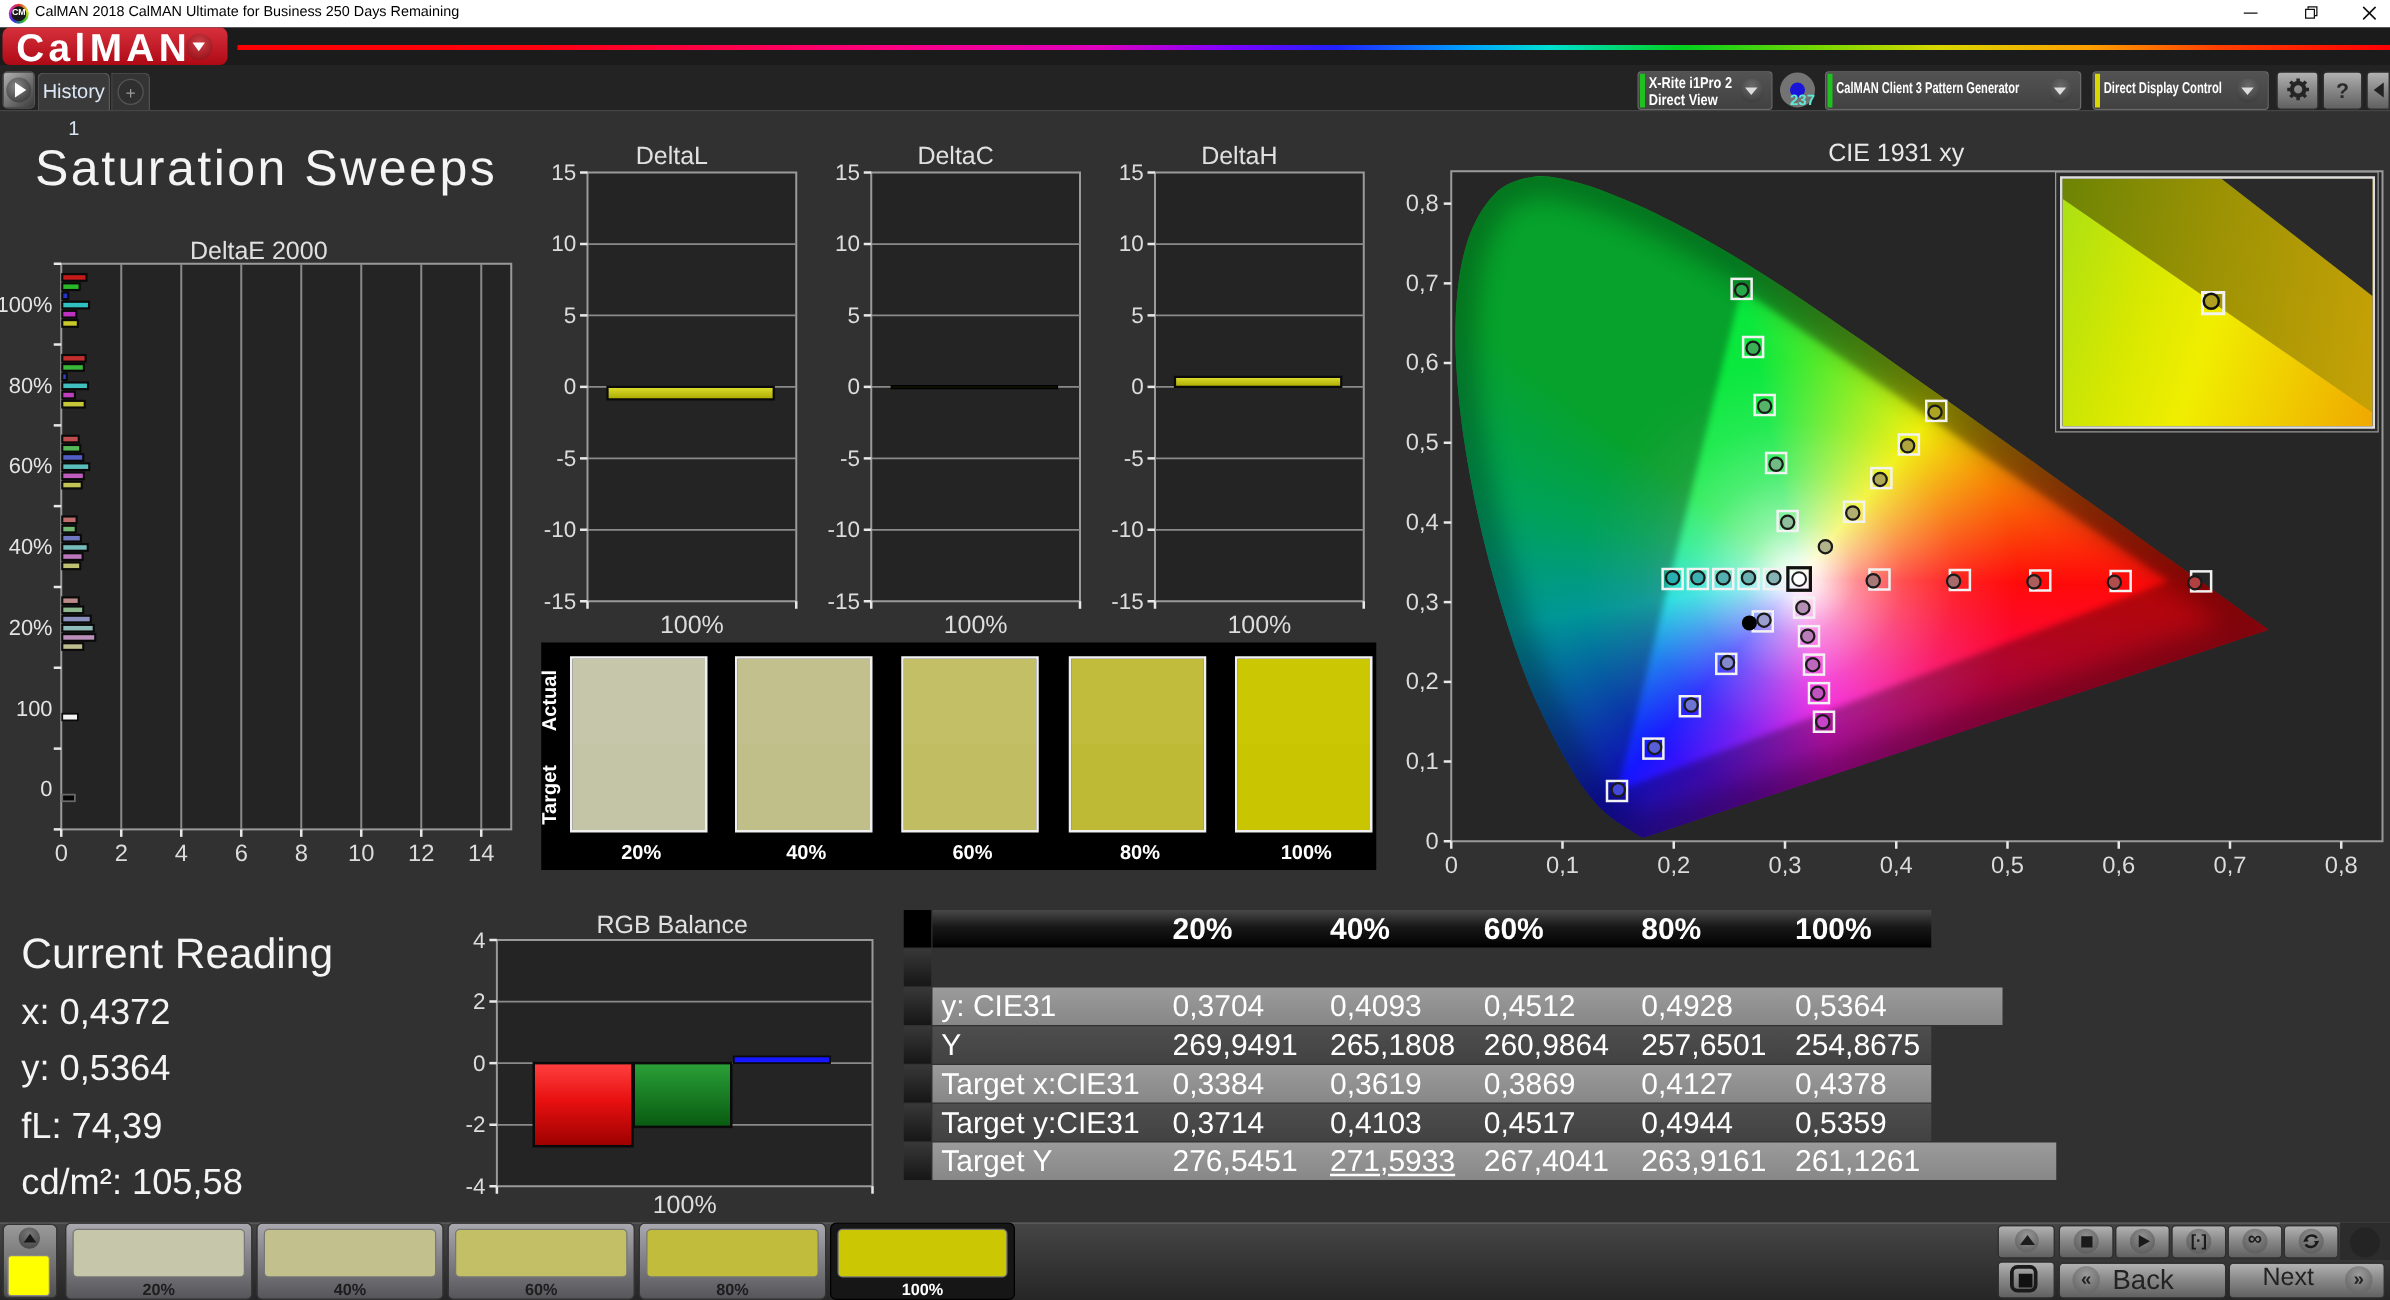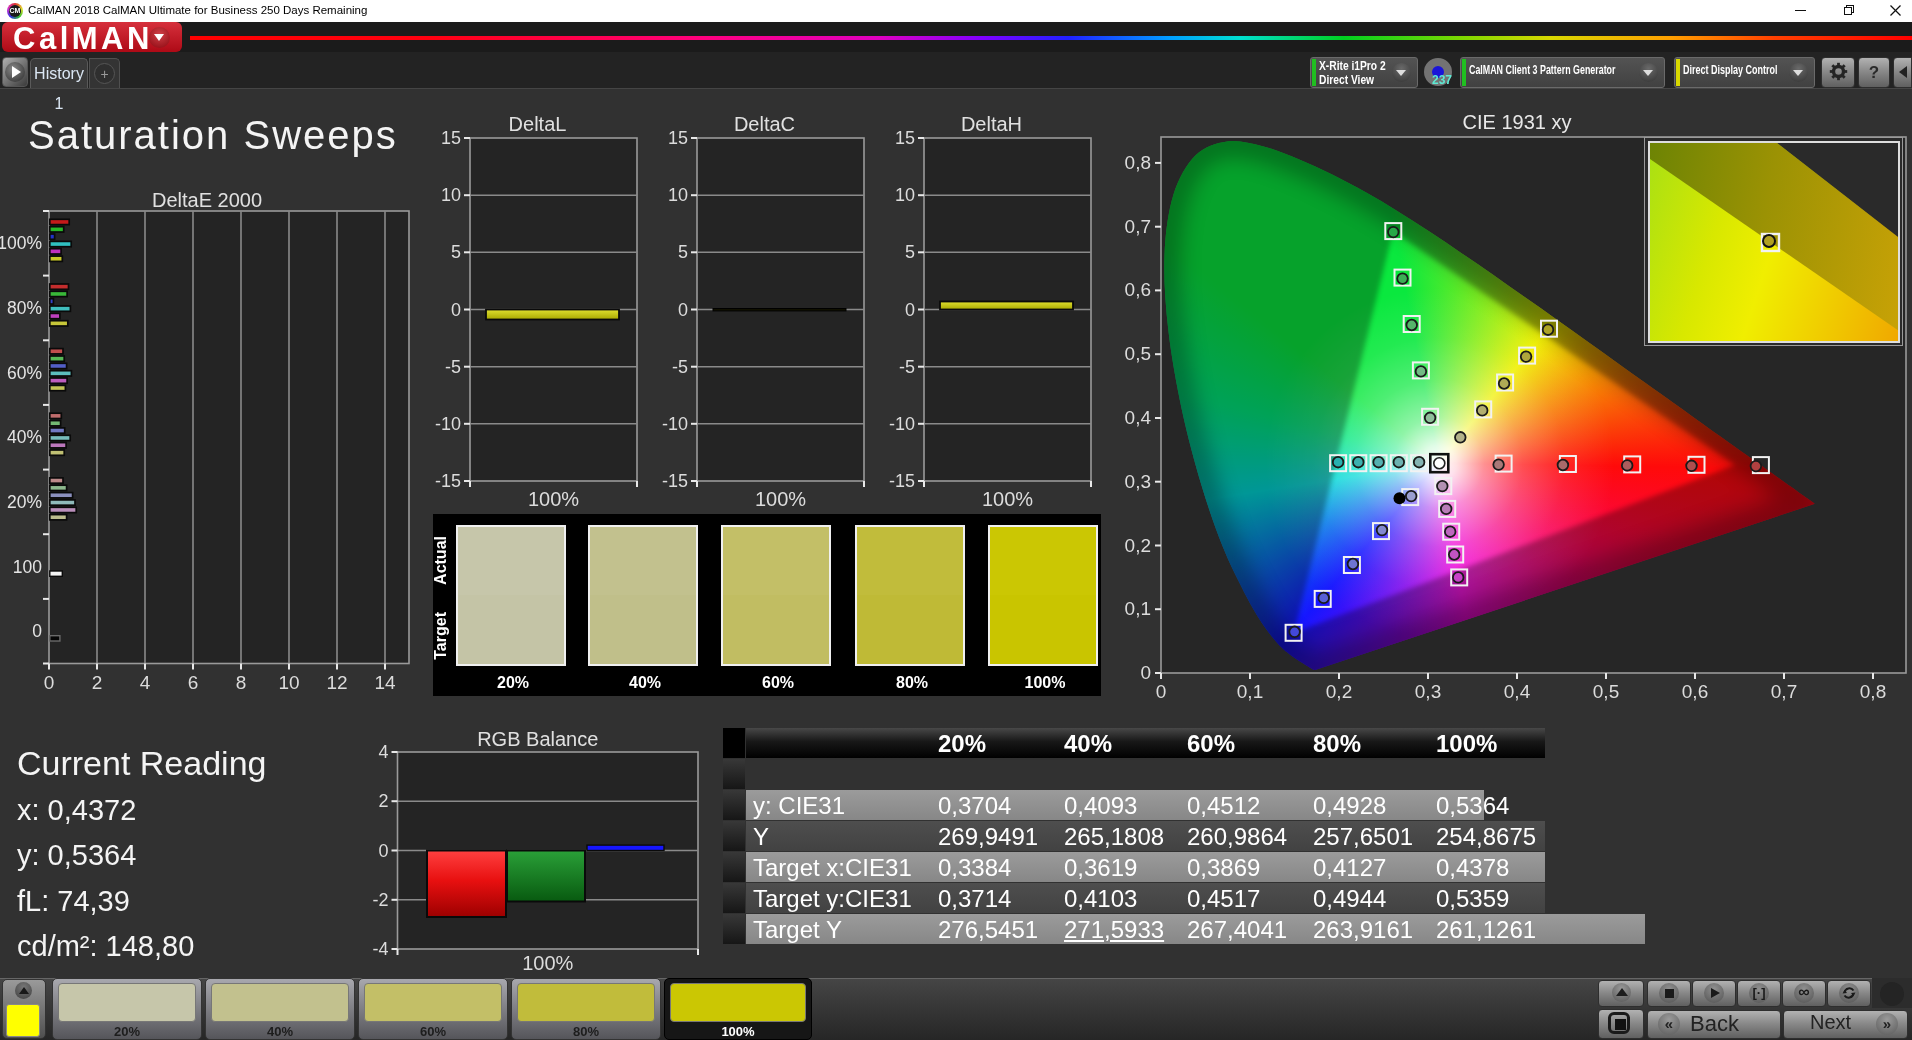--- a/index.html
+++ b/index.html
@@ -366,21 +366,21 @@
 <circle cx="1458.2" cy="577.4" r="5.3" fill="#c743c7" stroke="#1a1a1a" stroke-width="1.8"></circle>
 <circle cx="1439.3" cy="463.2" r="5.5" fill="#ffffff" stroke="#222" stroke-width="1.6"></circle>
 <circle cx="1399.5" cy="498.3" r="6" fill="#000"></circle>
 <rect x="1762" y="234" width="17" height="17" fill="none" stroke="#f2f2f2" stroke-width="2.4"></rect>
 <circle cx="1769" cy="241" r="6" fill="#b0a020" stroke="#111" stroke-width="2"></circle>
   </svg>
 <div style="position:absolute;left:17px;top:744px;font-size:34px;color:#f4f4f4">Current Reading</div>
 <div style="position:absolute;left:17px;top:794px;font-size:29px;color:#f4f4f4">x: 0,4372</div>
 <div style="position:absolute;left:17px;top:839px;font-size:29px;color:#f4f4f4">y: 0,5364</div>
 <div style="position:absolute;left:17px;top:885px;font-size:29px;color:#f4f4f4">fL: 74,39</div>
-<div style="position:absolute;left:17px;top:930px;font-size:29px;color:#f4f4f4">cd/m²: 148,80</div>
+<div style="position:absolute;left:17px;top:930px;font-size:29px;color:#f4f4f4">cd/m²: 105,58</div>
 <svg width="760" height="1000" style="position:absolute;left:0;top:0">
     <defs>
       <linearGradient id="rg" x1="0" y1="0" x2="0" y2="1">
         <stop offset="0" stop-color="#ff4040"></stop>
         <stop offset="0.45" stop-color="#e81010"></stop>
         <stop offset="1" stop-color="#9c0000"></stop>
       </linearGradient>
       <linearGradient id="gg" x1="0" y1="0" x2="0" y2="1">
         <stop offset="0" stop-color="#2aa038"></stop>
         <stop offset="1" stop-color="#085a10"></stop>
@@ -413,21 +413,21 @@
     <div style="position:absolute;left:23px;top:0px;width:799px;height:30px;background:linear-gradient(#484848,#181818 45%,#000)">
       <span style="position:absolute;left:7px;top:2px;"></span>
       <span style="position:absolute;left:192px;top:2px;"><b>20%</b></span>
       <span style="position:absolute;left:318px;top:2px;"><b>40%</b></span>
       <span style="position:absolute;left:441px;top:2px;"><b>60%</b></span>
       <span style="position:absolute;left:567px;top:2px;"><b>80%</b></span>
       <span style="position:absolute;left:690px;top:2px;"><b>100%</b></span>
     </div>
     <div style="position:absolute;left:0;top:31px;width:22px;height:30px;background:linear-gradient(#383838,#161616)"></div>
     <div style="position:absolute;left:0;top:62px;width:22px;height:30px;background:linear-gradient(#383838,#161616)"></div>
-    <div style="position:absolute;left:23px;top:62px;width:738px;height:30px;background:linear-gradient(#9b9b9b,#878787)">
+    <div style="position:absolute;left:23px;top:62px;width:856px;height:30px;background:linear-gradient(#9b9b9b,#878787)">
       <span style="position:absolute;left:7px;top:2px;">y: CIE31</span>
       <span style="position:absolute;left:192px;top:2px;">0,3704</span>
       <span style="position:absolute;left:318px;top:2px;">0,4093</span>
       <span style="position:absolute;left:441px;top:2px;">0,4512</span>
       <span style="position:absolute;left:567px;top:2px;">0,4928</span>
       <span style="position:absolute;left:690px;top:2px;">0,5364</span>
     </div>
     <div style="position:absolute;left:0;top:93px;width:22px;height:30px;background:linear-gradient(#383838,#161616)"></div>
     <div style="position:absolute;left:23px;top:93px;width:799px;height:30px;background:linear-gradient(#4e4e4e,#424242)">
       <span style="position:absolute;left:7px;top:2px;">Y</span>

